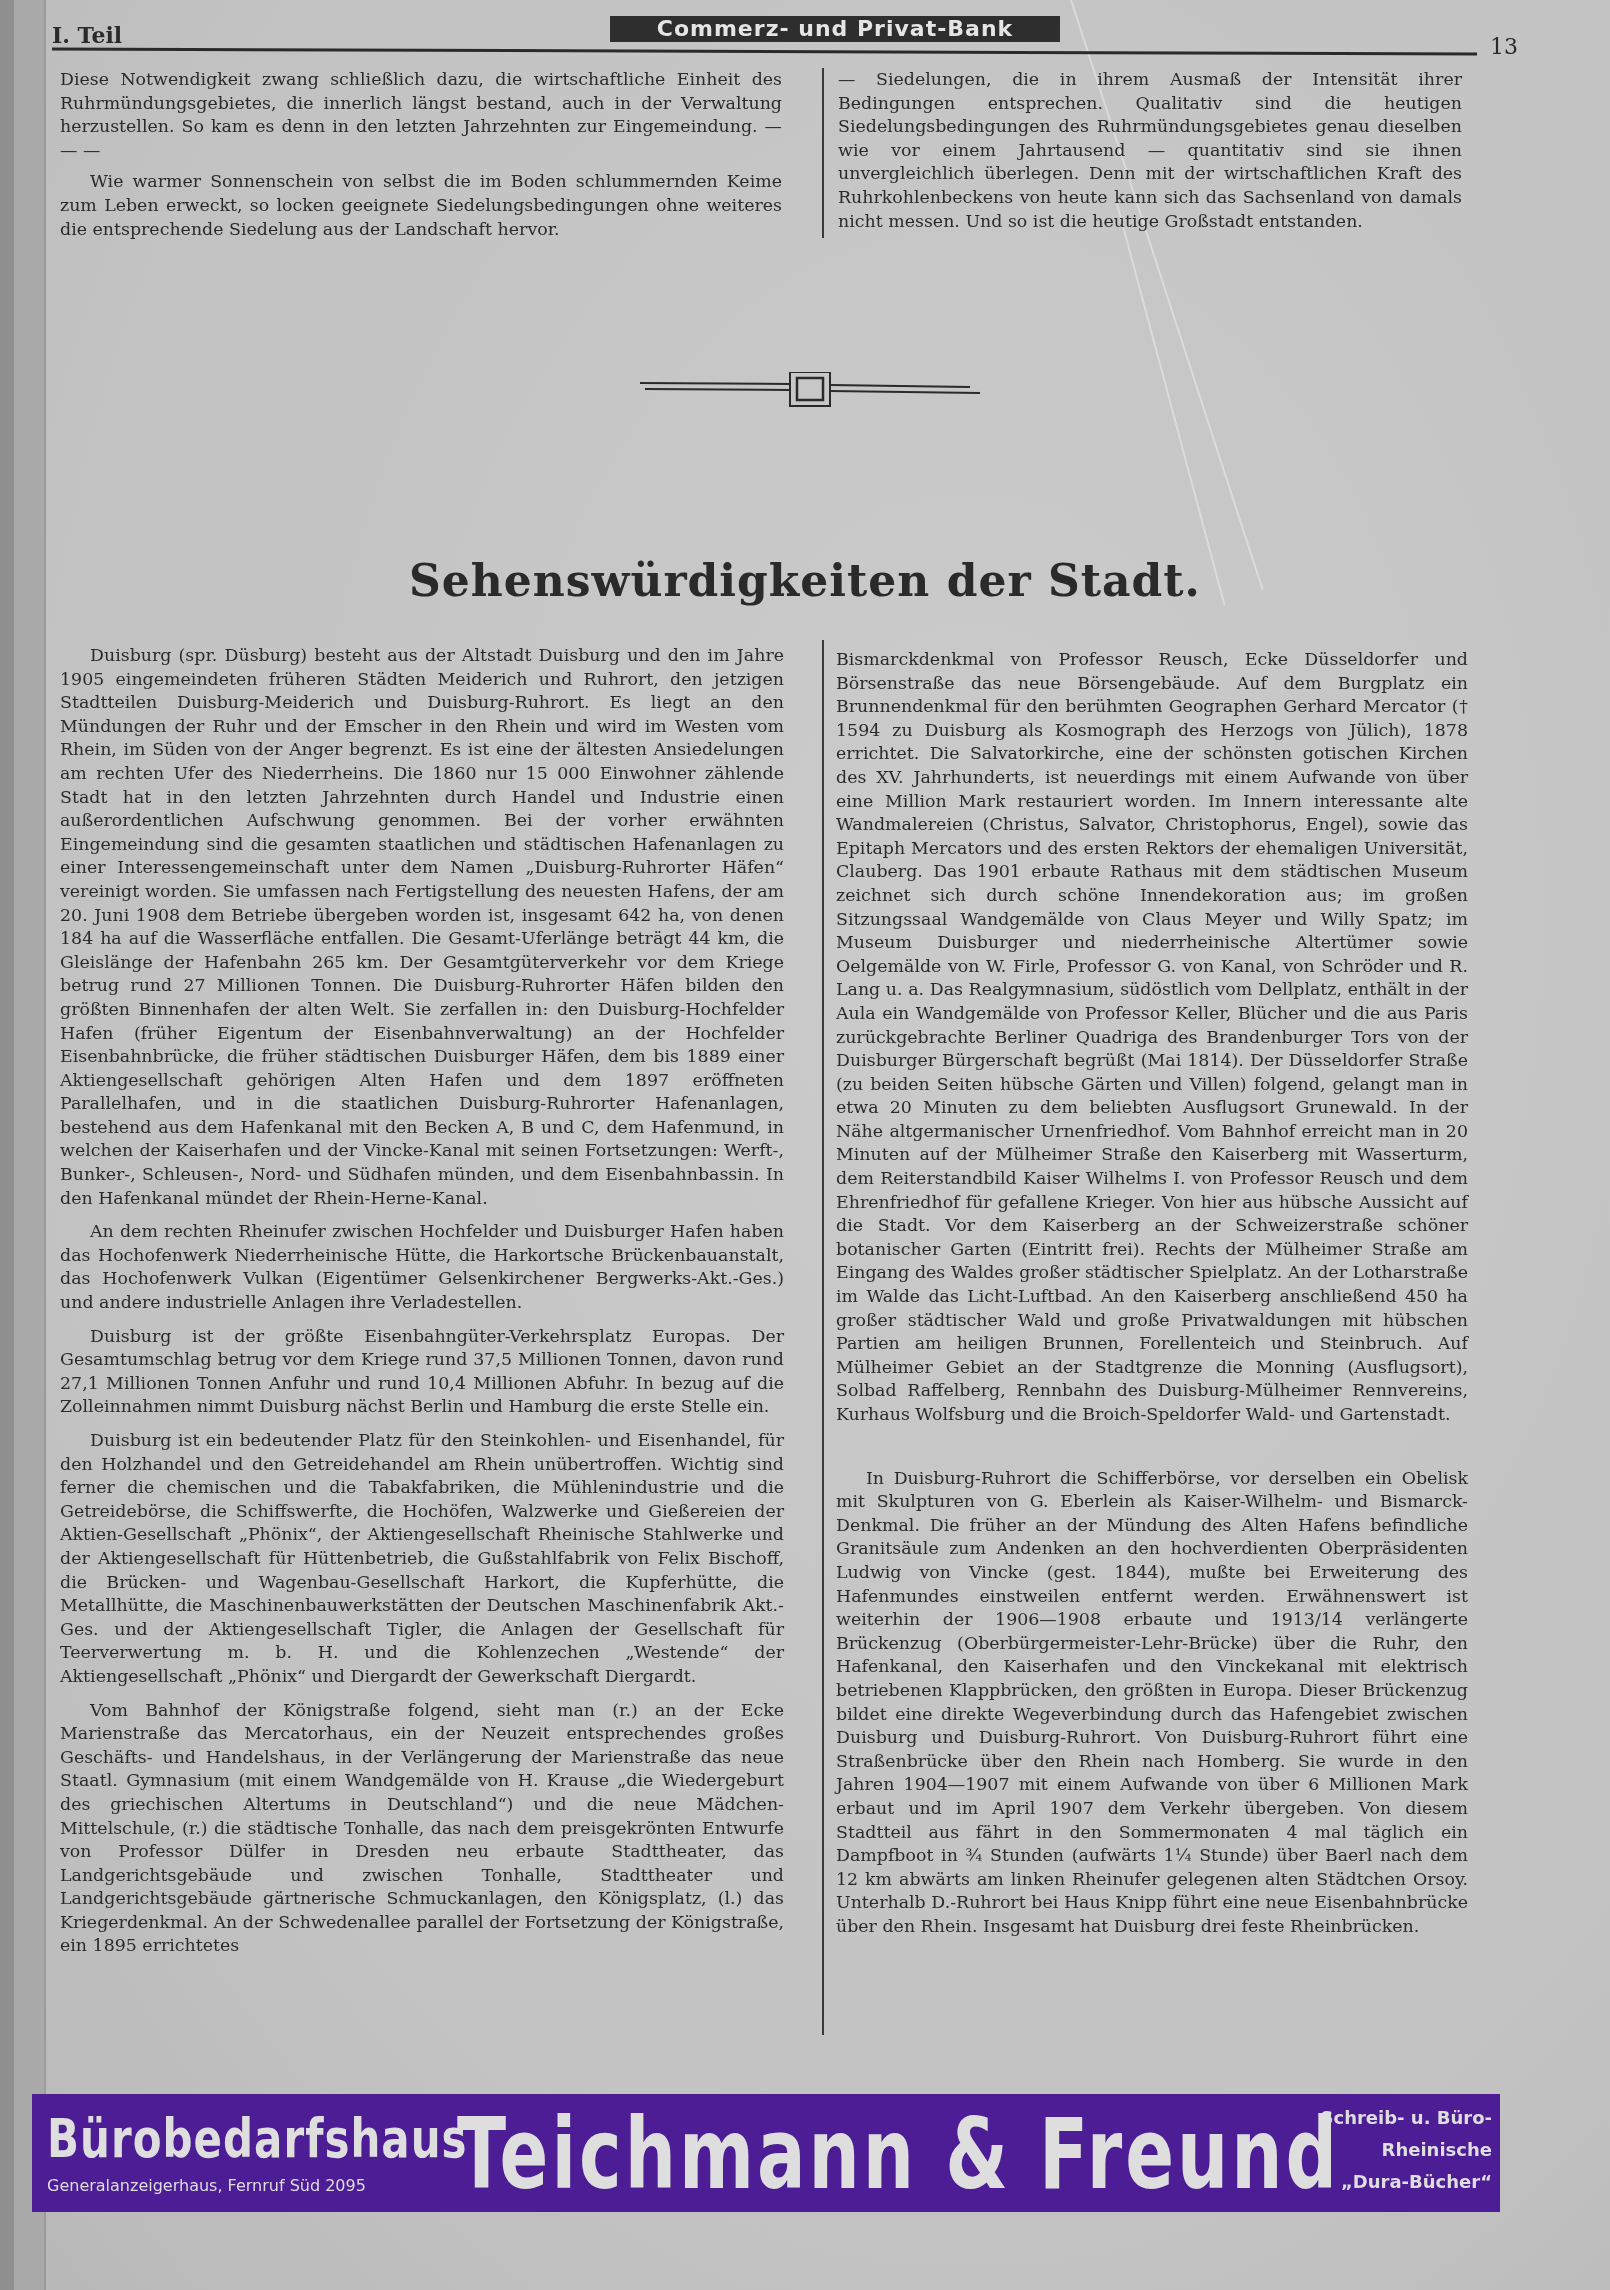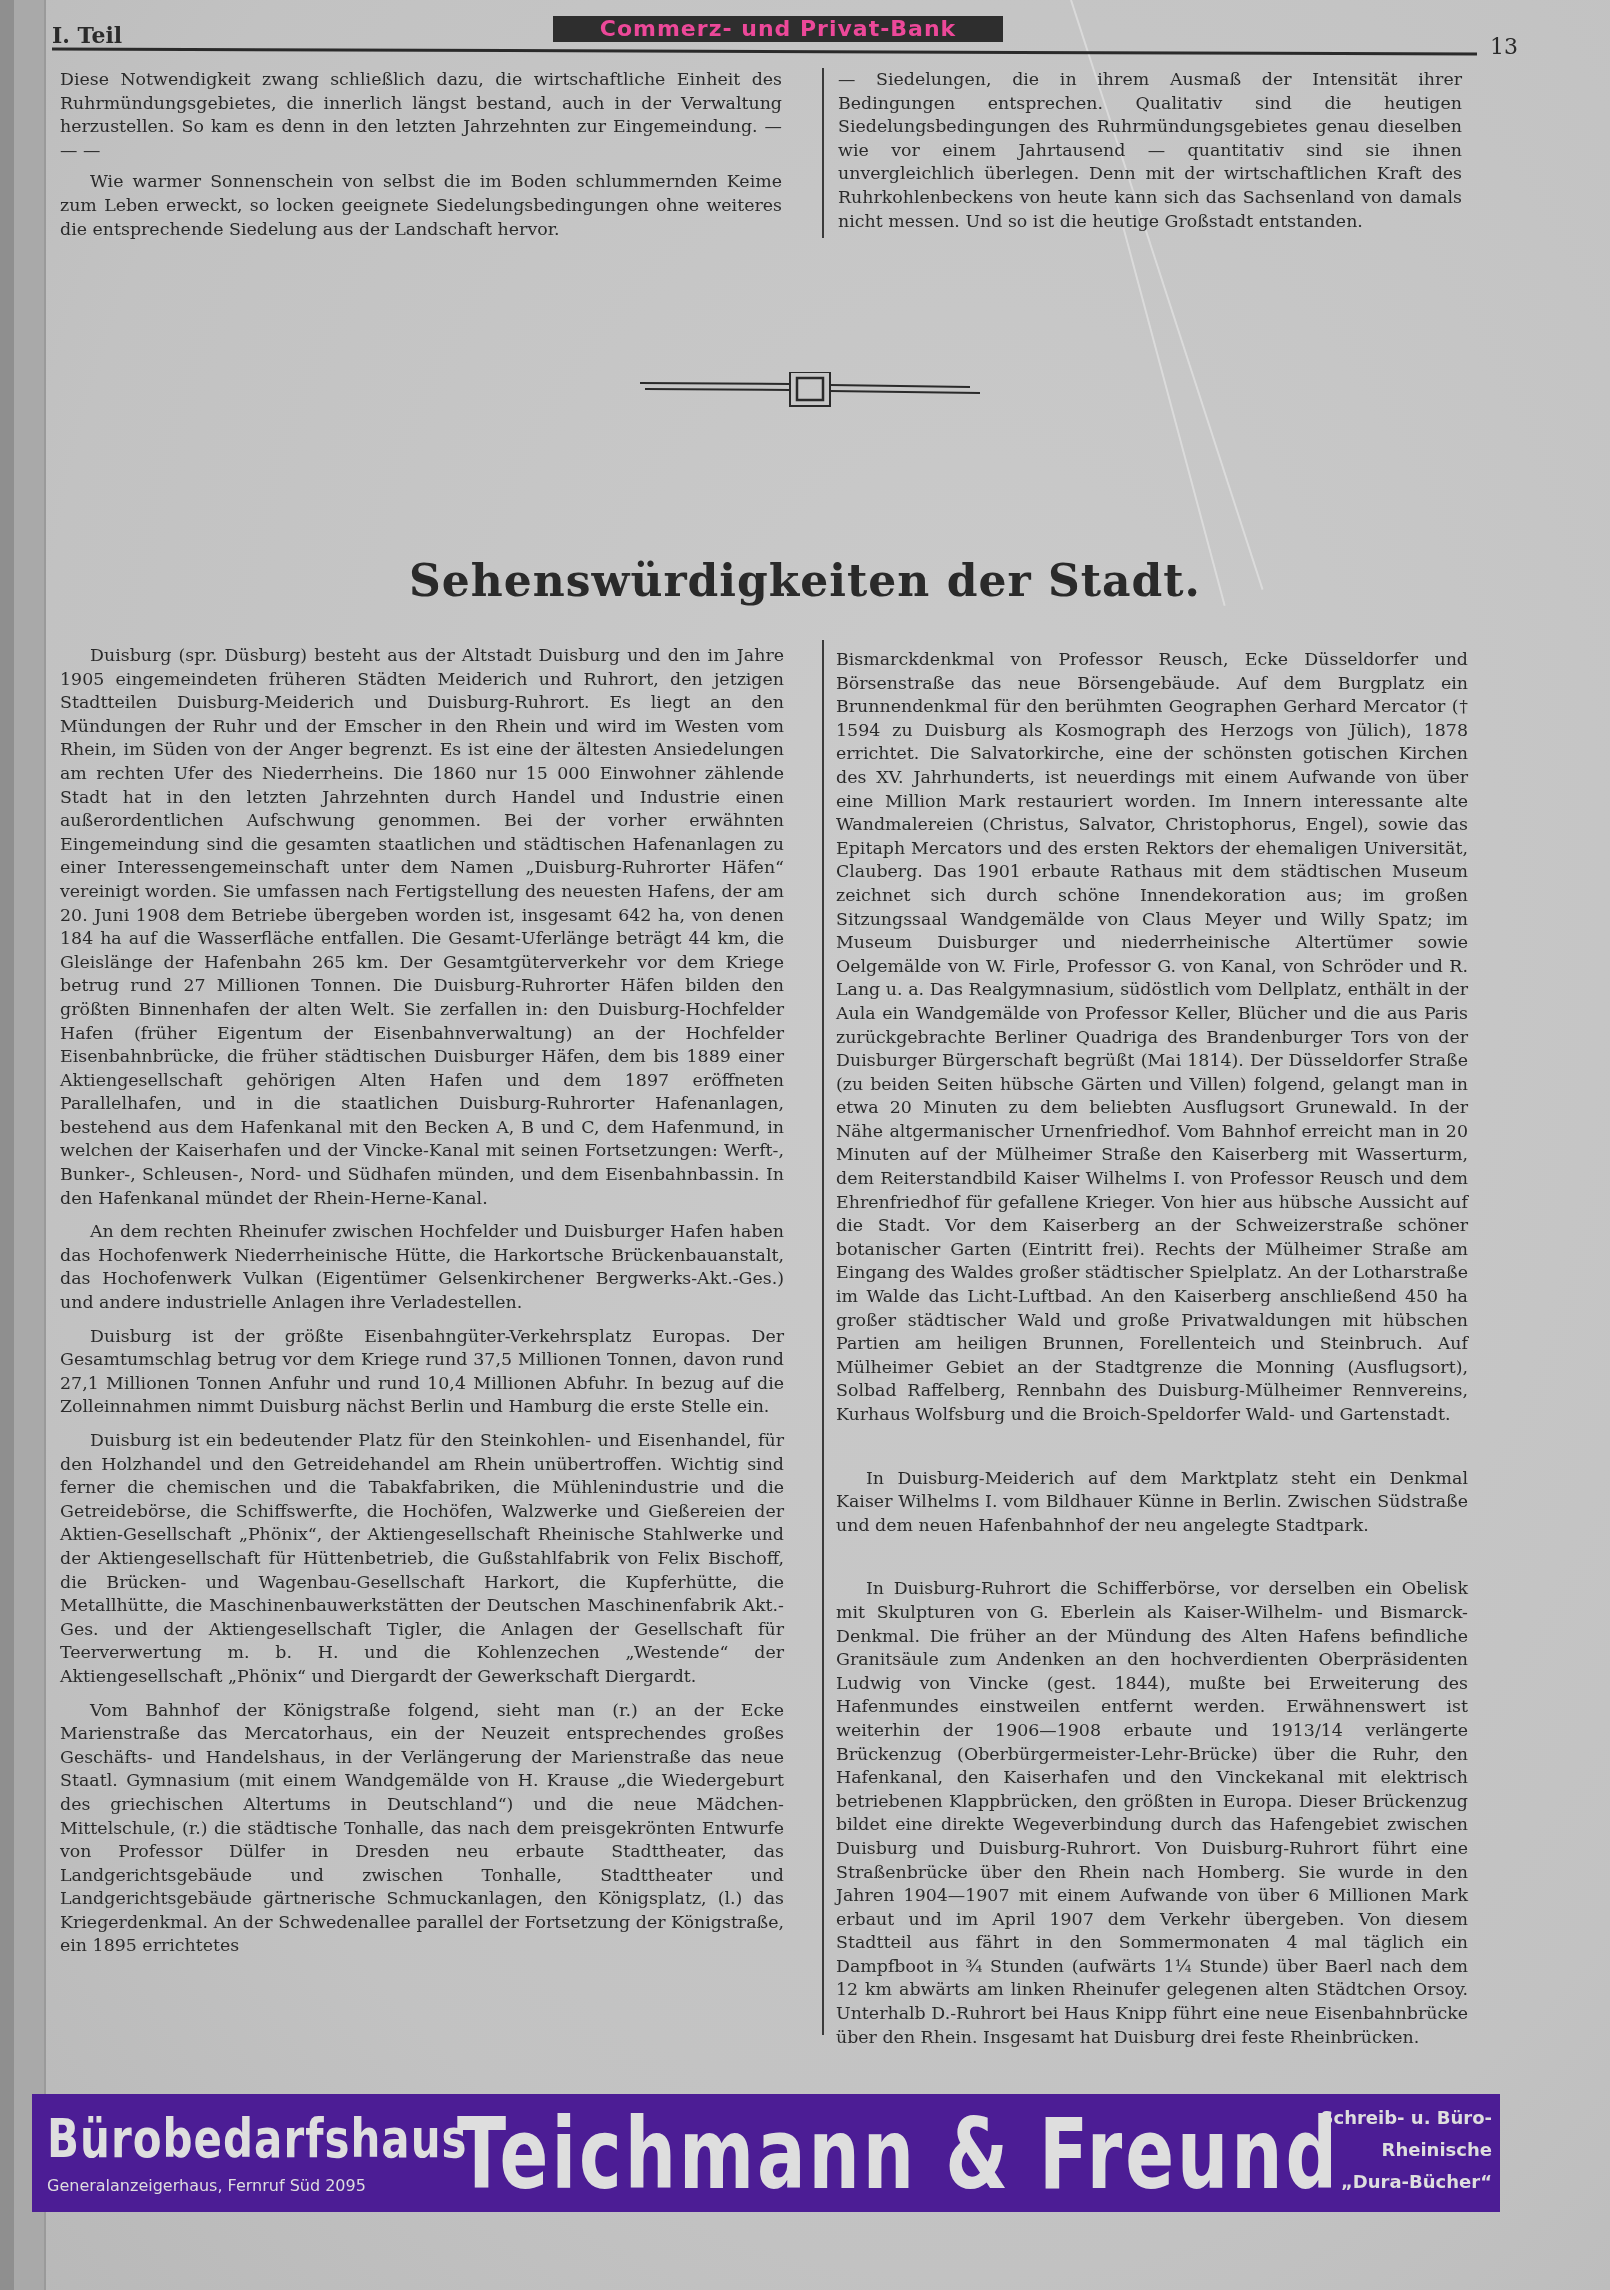--- a/index.html
+++ b/index.html
@@ -2,21 +2,21 @@
 <html><head>
 <meta charset="utf-8">
 <style>
   html,body{margin:0;padding:0;}
   body{width:1610px;height:2290px;background:#8f8f8f;position:relative;overflow:hidden;}
   .page{position:absolute;left:14px;top:0;width:1596px;height:2290px;background:#c6c6c6;
         background-image:radial-gradient(ellipse at 60% 40%, #cbcbcb 0%, #c2c2c2 70%, #b8b8b8 100%);}
   .leftstrip{position:absolute;left:0;top:0;width:30px;height:2290px;background:#a9a9a9;border-right:2px solid #9a9a9a;}
   .txt{font-family:"DejaVu Serif",serif;color:#2a2a2a;}
   .hdr-left{position:absolute;left:52px;top:22px;font-size:22px;font-weight:bold;}
-  .hdr-bank{position:absolute;left:553px;top:16px;width:450px;height:26px;background:#2e2e2e;color:#ec4899;
+  .hdr-bank{position:absolute;left:610px;top:16px;width:450px;height:26px;background:#2e2e2e;color:#e5e5e5;
         font-family:"DejaVu Sans",sans-serif;font-weight:bold;font-size:22px;line-height:26px;text-align:center;letter-spacing:1px;}
   .hdr-page{position:absolute;left:1490px;top:34px;font-size:22px;}
   .hdr-rule{position:absolute;left:52px;top:50px;width:1425px;height:3px;background:#2a2a2a;transform:rotate(0.2deg);}
   .col{position:absolute;font-family:"DejaVu Serif",serif;color:#2a2a2a;font-size:17.4px;line-height:23.6px;text-align:justify;}
   .col p{margin:8px;text-indent:30px;}
   .col p.noind{text-indent:0;}
   .col p.gap{margin-top:10px;}
   .col p.gap2{margin-top:40px;}
   .divider{position:absolute;left:822px;width:2px;background:#3a3a3a;}
   .ornament{position:absolute;left:640px;top:372px;width:340px;height:36px;}
@@ -67,21 +67,20 @@
 <div class="col" style="left:52px;top:636px;width:740px;">
   <p>Duisburg (spr. Düsburg) besteht aus der Altstadt Duisburg und den im Jahre 1905 eingemeindeten früheren Städten Meiderich und Ruhrort, den jetzigen Stadtteilen Duisburg-Meiderich und Duisburg-Ruhrort. Es liegt an den Mündungen der Ruhr und der Emscher in den Rhein und wird im Westen vom Rhein, im Süden von der Anger begrenzt. Es ist eine der ältesten Ansiedelungen am rechten Ufer des Niederrheins. Die 1860 nur 15 000 Einwohner zählende Stadt hat in den letzten Jahrzehnten durch Handel und Industrie einen außerordentlichen Aufschwung genommen. Bei der vorher erwähnten Eingemeindung sind die gesamten staatlichen und städtischen Hafenanlagen zu einer Interessengemeinschaft unter dem Namen „Duisburg-Ruhrorter Häfen“ vereinigt worden. Sie umfassen nach Fertigstellung des neuesten Hafens, der am 20. Juni 1908 dem Betriebe übergeben worden ist, insgesamt 642 ha, von denen 184 ha auf die Wasserfläche entfallen. Die Gesamt-Uferlänge beträgt 44 km, die Gleislänge der Hafenbahn 265 km. Der Gesamtgüterverkehr vor dem Kriege betrug rund 27 Millionen Tonnen. Die Duisburg-Ruhrorter Häfen bilden den größten Binnenhafen der alten Welt. Sie zerfallen in: den Duisburg-Hochfelder Hafen (früher Eigentum der Eisenbahnverwaltung) an der Hochfelder Eisenbahnbrücke, die früher städtischen Duisburger Häfen, dem bis 1889 einer Aktiengesellschaft gehörigen Alten Hafen und dem 1897 eröffneten Parallelhafen, und in die staatlichen Duisburg-Ruhrorter Hafenanlagen, bestehend aus dem Hafenkanal mit den Becken A, B und C, dem Hafenmund, in welchen der Kaiserhafen und der Vincke-Kanal mit seinen Fortsetzungen: Werft-, Bunker-, Schleusen-, Nord- und Südhafen münden, und dem Eisenbahnbassin. In den Hafenkanal mündet der Rhein-Herne-Kanal.</p>
   <p class="gap">An dem rechten Rheinufer zwischen Hochfelder und Duisburger Hafen haben das Hochofenwerk Niederrheinische Hütte, die Harkortsche Brückenbauanstalt, das Hochofenwerk Vulkan (Eigentümer Gelsenkirchener Bergwerks-Akt.-Ges.) und andere industrielle Anlagen ihre Verladestellen.</p>
   <p class="gap">Duisburg ist der größte Eisenbahngüter-Verkehrsplatz Europas. Der Gesamtumschlag betrug vor dem Kriege rund 37,5 Millionen Tonnen, davon rund 27,1 Millionen Tonnen Anfuhr und rund 10,4 Millionen Abfuhr. In bezug auf die Zolleinnahmen nimmt Duisburg nächst Berlin und Hamburg die erste Stelle ein.</p>
   <p class="gap">Duisburg ist ein bedeutender Platz für den Steinkohlen- und Eisenhandel, für den Holzhandel und den Getreidehandel am Rhein unübertroffen. Wichtig sind ferner die chemischen und die Tabakfabriken, die Mühlenindustrie und die Getreidebörse, die Schiffswerfte, die Hochöfen, Walzwerke und Gießereien der Aktien-Gesellschaft „Phönix“, der Aktiengesellschaft Rheinische Stahlwerke und der Aktiengesellschaft für Hüttenbetrieb, die Gußstahlfabrik von Felix Bischoff, die Brücken- und Wagenbau-Gesellschaft Harkort, die Kupferhütte, die Metallhütte, die Maschinenbauwerkstätten der Deutschen Maschinenfabrik Akt.-Ges. und der Aktiengesellschaft Tigler, die Anlagen der Gesellschaft für Teerverwertung m. b. H. und die Kohlenzechen „Westende“ der Aktiengesellschaft „Phönix“ und Diergardt der Gewerkschaft Diergardt.</p>
   <p class="gap">Vom Bahnhof der Königstraße folgend, sieht man (r.) an der Ecke Marienstraße das Mercatorhaus, ein der Neuzeit entsprechendes großes Geschäfts- und Handelshaus, in der Verlängerung der Marienstraße das neue Staatl. Gymnasium (mit einem Wandgemälde von H. Krause „die Wiedergeburt des griechischen Altertums in Deutschland“) und die neue Mädchen-Mittelschule, (r.) die städtische Tonhalle, das nach dem preisgekrönten Entwurfe von Professor Dülfer in Dresden neu erbaute Stadttheater, das Landgerichtsgebäude und zwischen Tonhalle, Stadttheater und Landgerichtsgebäude gärtnerische Schmuckanlagen, den Königsplatz, (l.) das Kriegerdenkmal. An der Schwedenallee parallel der Fortsetzung der Königstraße, ein 1895 errichtetes</p>
 </div>
 <div class="divider" style="top:640px;height:1395px;"></div>
 <div class="col" style="left:828px;top:640px;width:648px;">
   <p class="noind">Bismarckdenkmal von Professor Reusch, Ecke Düsseldorfer und Börsenstraße das neue Börsengebäude. Auf dem Burgplatz ein Brunnendenkmal für den berühmten Geographen Gerhard Mercator († 1594 zu Duisburg als Kosmograph des Herzogs von Jülich), 1878 errichtet. Die Salvatorkirche, eine der schönsten gotischen Kirchen des XV. Jahrhunderts, ist neuerdings mit einem Aufwande von über eine Million Mark restauriert worden. Im Innern interessante alte Wandmalereien (Christus, Salvator, Christophorus, Engel), sowie das Epitaph Mercators und des ersten Rektors der ehemaligen Universität, Clauberg. Das 1901 erbaute Rathaus mit dem städtischen Museum zeichnet sich durch schöne Innendekoration aus; im großen Sitzungssaal Wandgemälde von Claus Meyer und Willy Spatz; im Museum Duisburger und niederrheinische Altertümer sowie Oelgemälde von W. Firle, Professor G. von Kanal, von Schröder und R. Lang u. a. Das Realgymnasium, südöstlich vom Dellplatz, enthält in der Aula ein Wandgemälde von Professor Keller, Blücher und die aus Paris zurückgebrachte Berliner Quadriga des Brandenburger Tors von der Duisburger Bürgerschaft begrüßt (Mai 1814). Der Düsseldorfer Straße (zu beiden Seiten hübsche Gärten und Villen) folgend, gelangt man in etwa 20 Minuten zu dem beliebten Ausflugsort Grunewald. In der Nähe altgermanischer Urnenfriedhof. Vom Bahnhof erreicht man in 20 Minuten auf der Mülheimer Straße den Kaiserberg mit Wasserturm, dem Reiterstandbild Kaiser Wilhelms I. von Professor Reusch und dem Ehrenfriedhof für gefallene Krieger. Von hier aus hübsche Aussicht auf die Stadt. Vor dem Kaiserberg an der Schweizerstraße schöner botanischer Garten (Eintritt frei). Rechts der Mülheimer Straße am Eingang des Waldes großer städtischer Spielplatz. An der Lotharstraße im Walde das Licht-Luftbad. An den Kaiserberg anschließend 450 ha großer städtischer Wald und große Privatwaldungen mit hübschen Partien am heiligen Brunnen, Forellenteich und Steinbruch. Auf Mülheimer Gebiet an der Stadtgrenze die Monning (Ausflugsort), Solbad Raffelberg, Rennbahn des Duisburg-Mülheimer Rennvereins, Kurhaus Wolfsburg und die Broich-Speldorfer Wald- und Gartenstadt.</p>
-  <p class="gap2">In Duisburg-Meiderich auf dem Marktplatz steht ein Denkmal Kaiser Wilhelms I. vom Bildhauer Künne in Berlin. Zwischen Südstraße und dem neuen Hafenbahnhof der neu angelegte Stadtpark.</p>
   <p class="gap2">In Duisburg-Ruhrort die Schifferbörse, vor derselben ein Obelisk mit Skulpturen von G. Eberlein als Kaiser-Wilhelm- und Bismarck-Denkmal. Die früher an der Mündung des Alten Hafens befindliche Granitsäule zum Andenken an den hochverdienten Oberpräsidenten Ludwig von Vincke (gest. 1844), mußte bei Erweiterung des Hafenmundes einstweilen entfernt werden. Erwähnenswert ist weiterhin der 1906—1908 erbaute und 1913/14 verlängerte Brückenzug (Oberbürgermeister-Lehr-Brücke) über die Ruhr, den Hafenkanal, den Kaiserhafen und den Vinckekanal mit elektrisch betriebenen Klappbrücken, den größten in Europa. Dieser Brückenzug bildet eine direkte Wegeverbindung durch das Hafengebiet zwischen Duisburg und Duisburg-Ruhrort. Von Duisburg-Ruhrort führt eine Straßenbrücke über den Rhein nach Homberg. Sie wurde in den Jahren 1904—1907 mit einem Aufwande von über 6 Millionen Mark erbaut und im April 1907 dem Verkehr übergeben. Von diesem Stadtteil aus fährt in den Sommermonaten 4 mal täglich ein Dampfboot in ¾ Stunden (aufwärts 1¼ Stunde) über Baerl nach dem 12 km abwärts am linken Rheinufer gelegenen alten Städtchen Orsoy. Unterhalb D.-Ruhrort bei Haus Knipp führt eine neue Eisenbahnbrücke über den Rhein. Insgesamt hat Duisburg drei feste Rheinbrücken.</p>
 </div>
 
 <div class="ad">
   <div class="ad-left">Bürobedarfshaus</div>
   <div class="ad-left-sub">Generalanzeigerhaus, Fernruf Süd 2095</div>
   <div class="ad-center">Teichmann &amp; Freund</div>
   <div class="ad-right">
     <div>Schreib- u. Büro-</div>
     <div>Rheinische</div>

